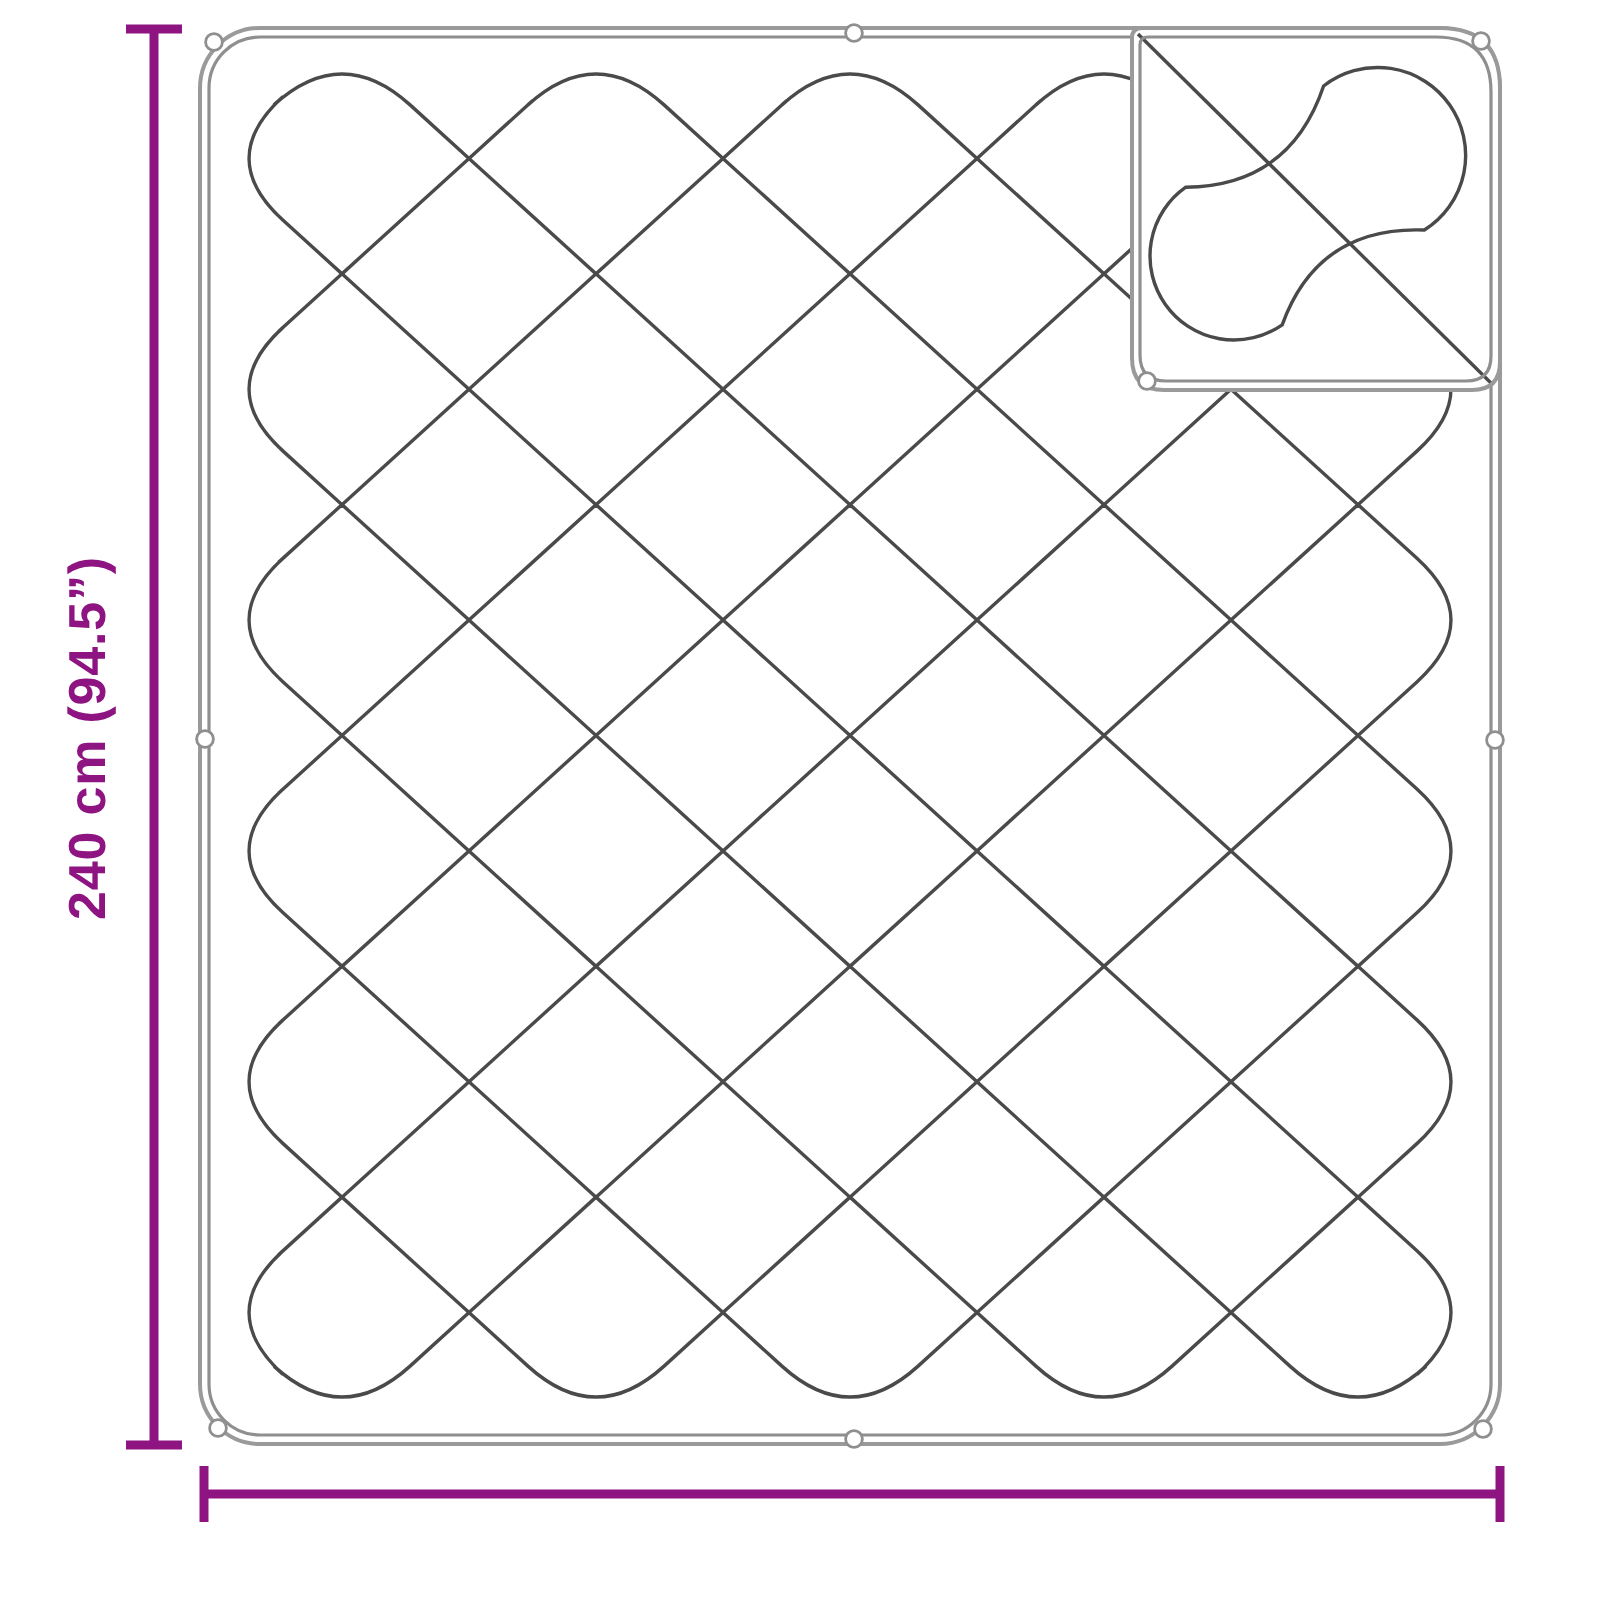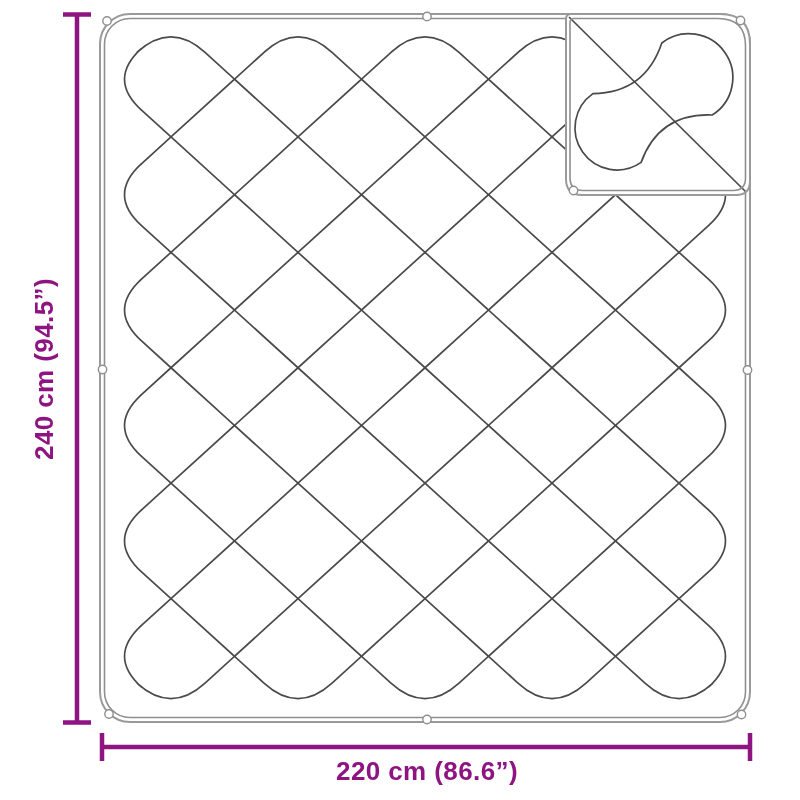--- a/index.html
+++ b/index.html
@@ -91,14 +91,13 @@
         <circle cx="747.5" cy="370" r="4.2" fill="#fff" stroke="#8f8f8f" stroke-width="1.4"></circle>
       </g>
     <g id="g-dim">
         <path d="M77,14.5 L77,722.5 M63,14.5 L91,14.5 M63,722.5 L91,722.5" stroke="#8E1482" stroke-width="4.5" fill="none"></path>
         <path d="M102,747 L750,747 M102,733 L102,761 M750,733 L750,761" stroke="#8E1482" stroke-width="4.5" fill="none"></path>
       </g>
   </svg>
 
   <div class="dim-label vertical" style="color: rgb(142, 20, 130);">240 cm (94.5”)</div>
 
-  <div class="dim-label horizontal" style="color: rgb(142, 20, 130);">220 cm (86.6”)</div>
 </div>
 
 </body></html>

